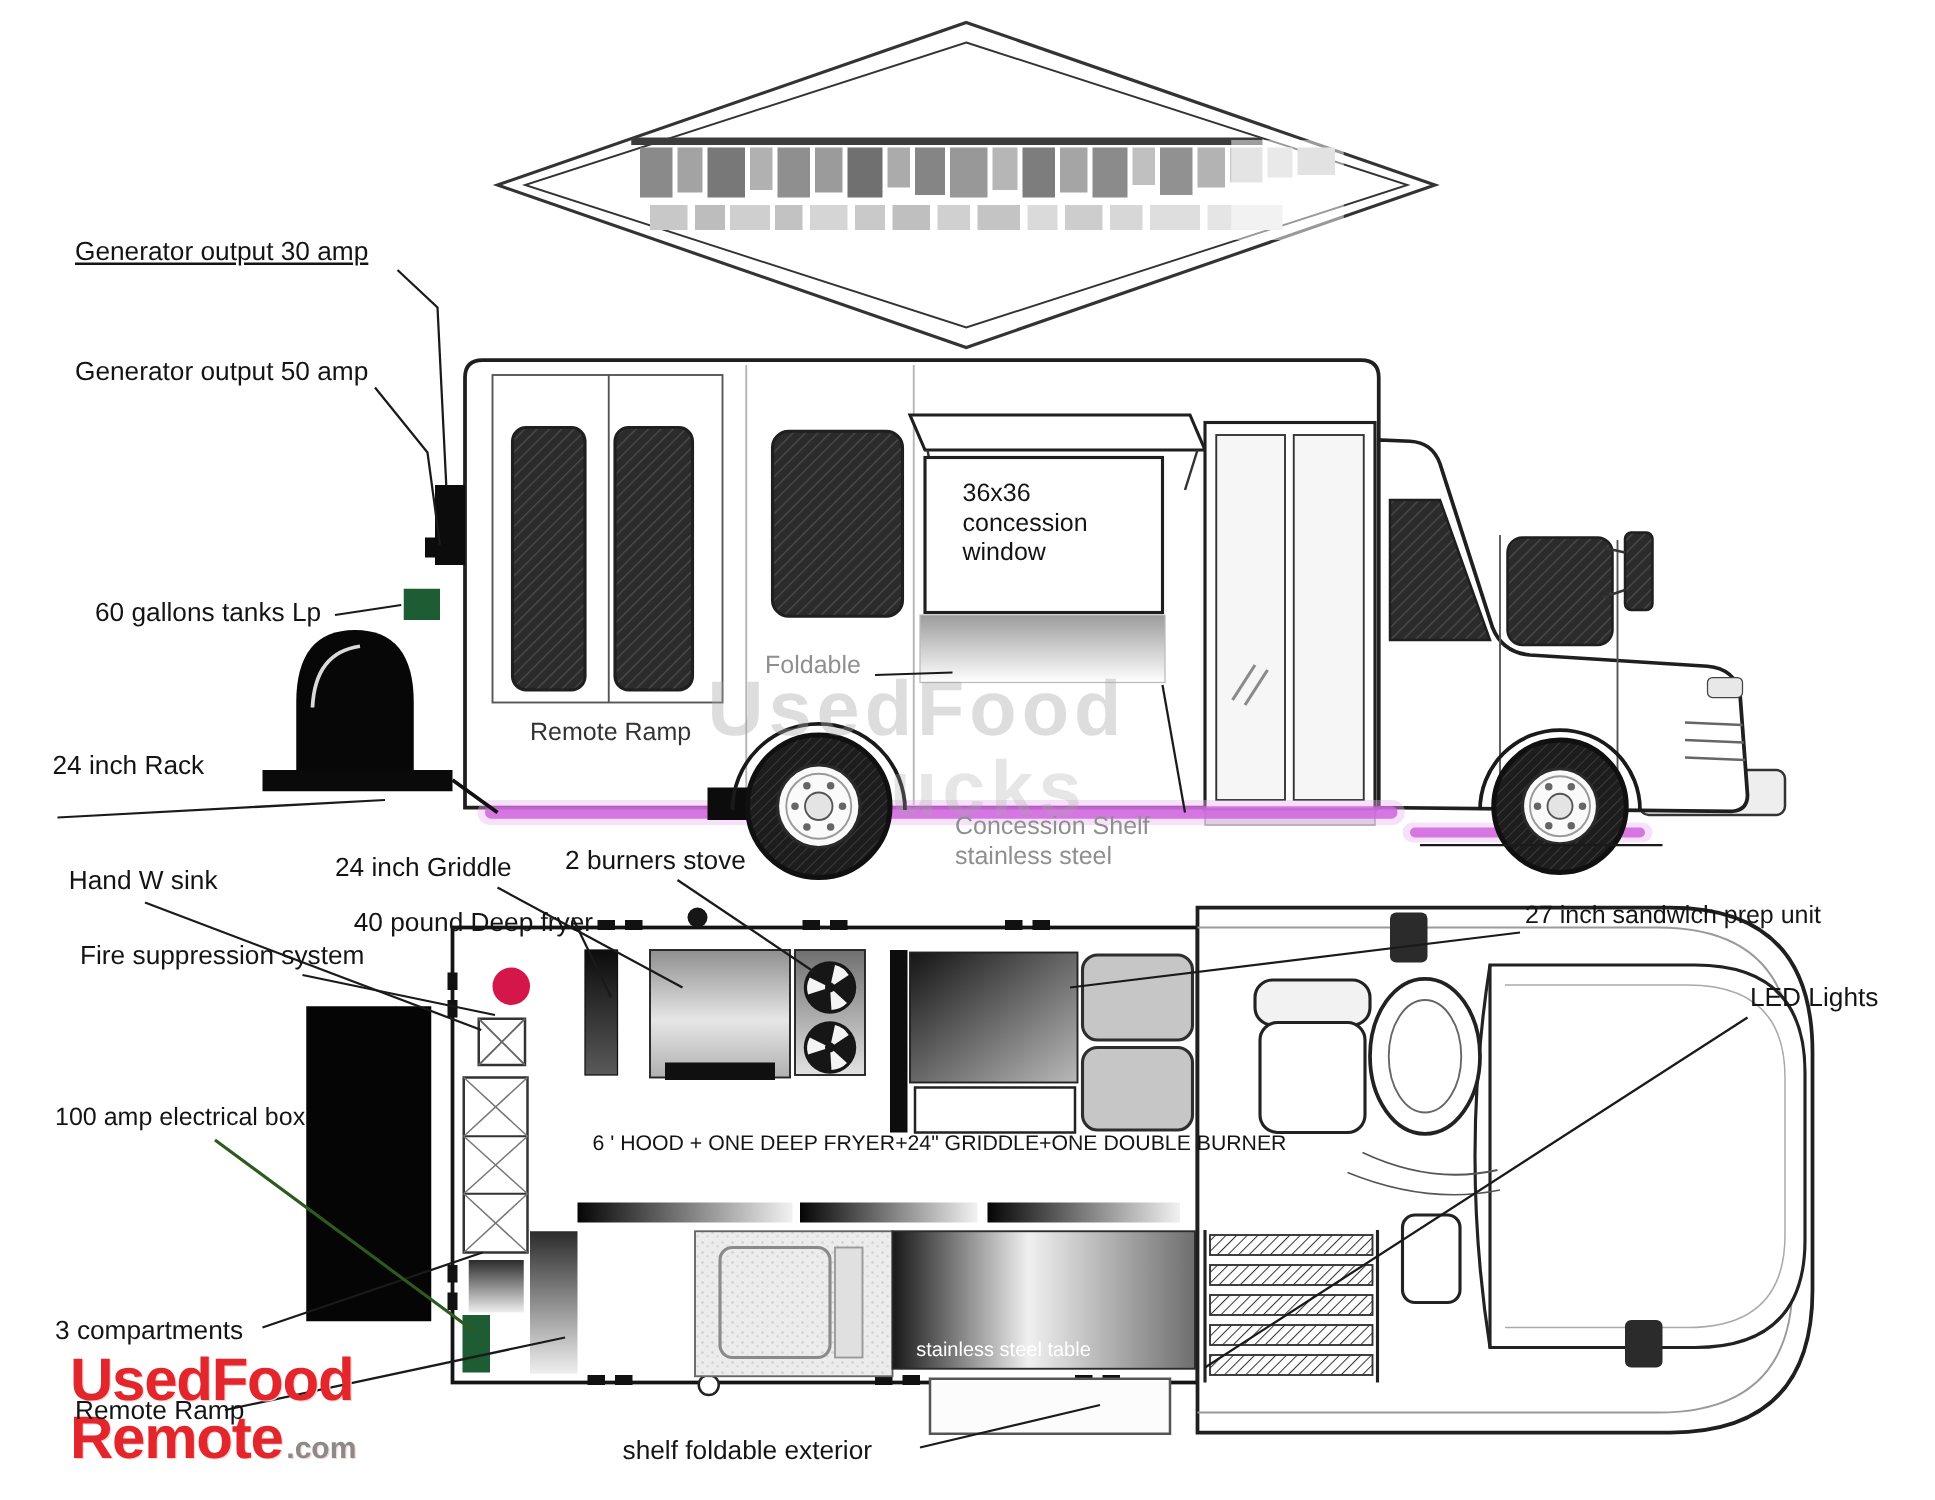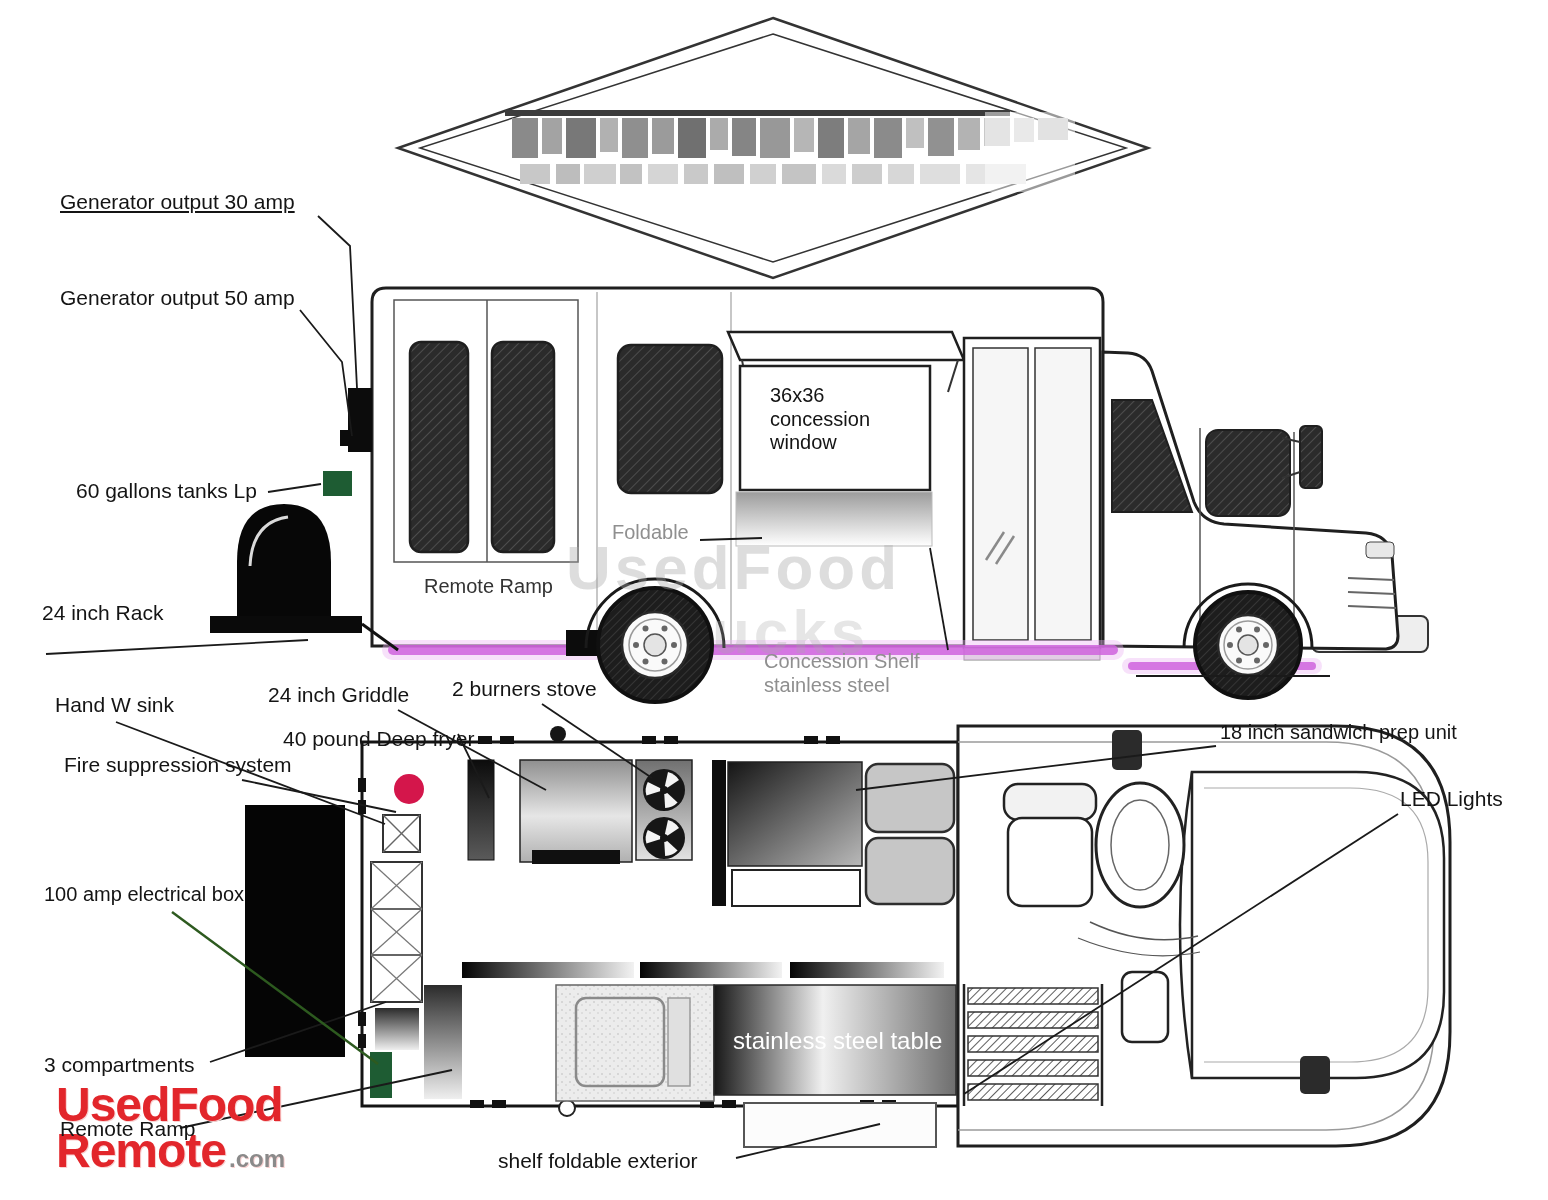--- a/index.html
+++ b/index.html
@@ -381,26 +381,27 @@
 concession
 window</div>
 <div class="lbl multi gray" style="left:764px;top:650px;font-size:20px;">Concession Shelf
 stainless steel</div>
 
 <div class="lbl" style="left:55px;top:693px;">Hand W sink</div>
 <div class="lbl" style="left:268px;top:683px;">24 inch Griddle</div>
 <div class="lbl" style="left:283px;top:707px;margin-top:20px;">40 pound Deep fryer</div>
 <div class="lbl" style="left:452px;top:677px;">2 burners stove</div>
 <div class="lbl" style="left:64px;top:753px;">Fire suppression system</div>
-<div class="lbl" style="left:1220px;top:721px;font-size:20px;">18 inch sandwich prep unit</div>
+<div class="lbl" style="left:1220px;top:721px;font-size:20px;">27 inch sandwich prep unit</div>
 <div class="lbl" style="left:1400px;top:787px;">LED Lights</div>
 <div class="lbl" style="left:44px;top:883px;font-size:20px;">100 amp electrical box</div>
+<div class="lbl small" style="left:474px;top:905px;">6 ' HOOD + ONE DEEP FRYER+24" GRIDDLE+ONE DOUBLE BURNER</div>
 <div class="lbl" style="left:44px;top:1053px;">3 compartments</div>
 <div class="lbl" style="left:60px;top:1117px;">Remote Ramp</div>
-<div class="lbl white" style="left:733px;top:1027px;font-size:24px;">stainless steel table</div>
+<div class="lbl white" style="left:733px;top:1072px;font-size:16px;">stainless steel table</div>
 <div class="lbl" style="left:498px;top:1149px;">shelf foldable exterior</div>
 
 <div class="logo">
   <div class="logo-line1">UsedFood</div>
   <div class="logo-line2"><span>Remote</span><span class="logo-com">.com</span></div>
 </div>
 
 </div>
 
 </body></html>

